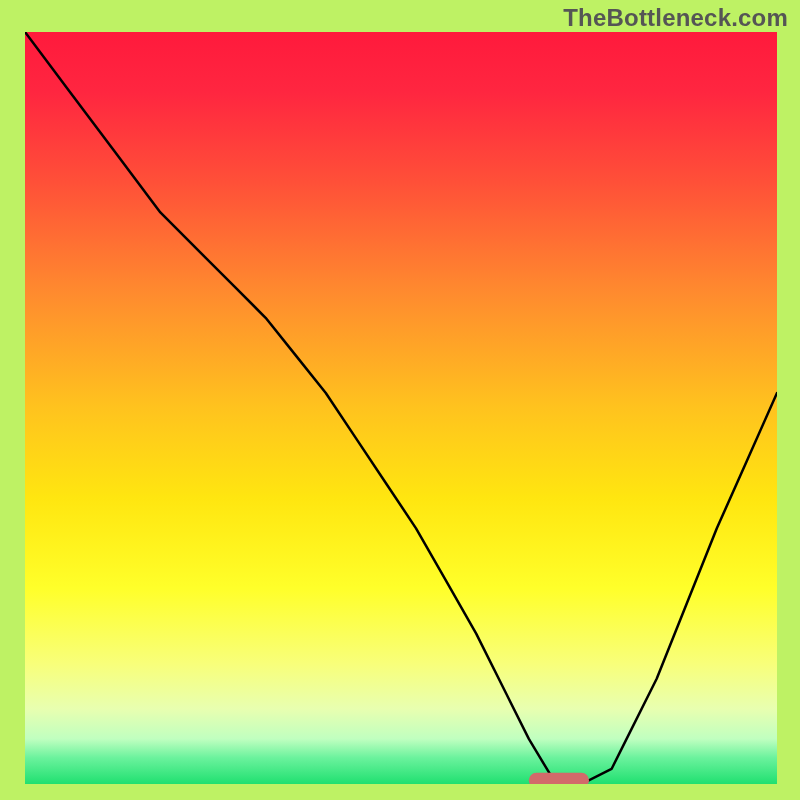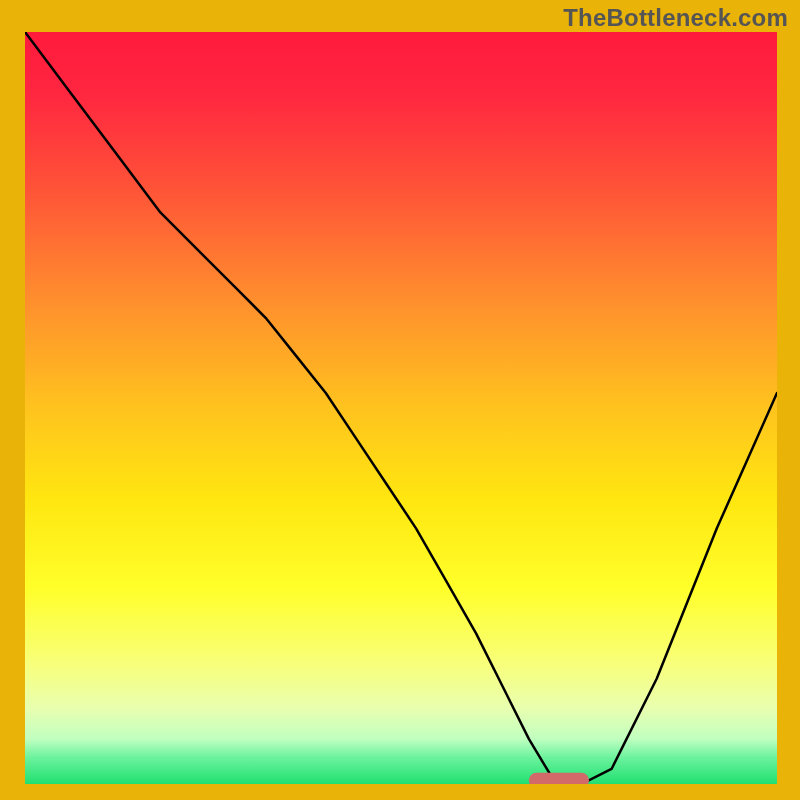--- a/index.html
+++ b/index.html
@@ -8,21 +8,21 @@
     width: 800px;
     height: 800px;
     overflow: hidden;
     background: #000;
     font-family: Arial, Helvetica, sans-serif;
   }
   .frame {
     position: relative;
     width: 800px;
     height: 800px;
-    background: #eab308;
+    background: #bef264;
   }
   .watermark {
     position: absolute;
     top: 4px;
     right: 12px;
     font-size: 24px;
     font-weight: 600;
     color: #555;
     letter-spacing: 0.2px;
     z-index: 4;

